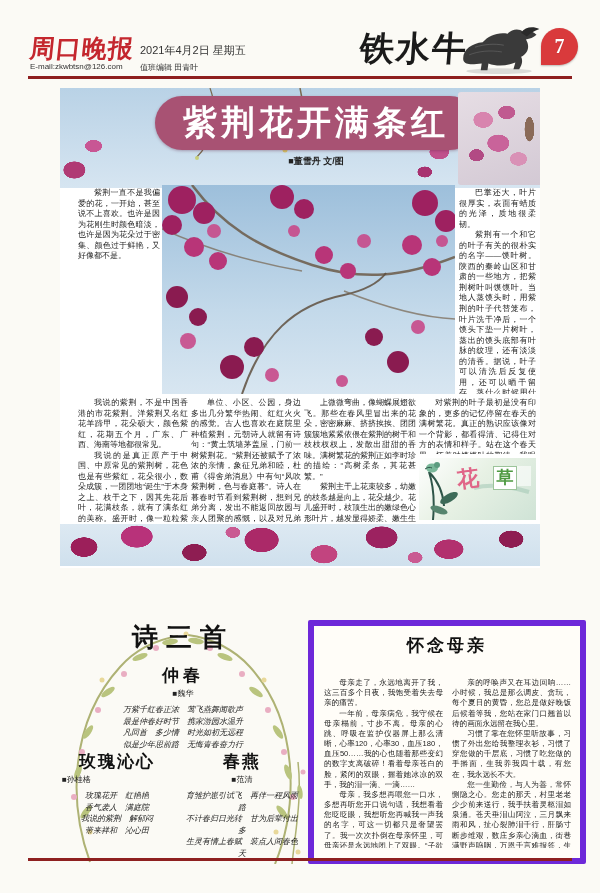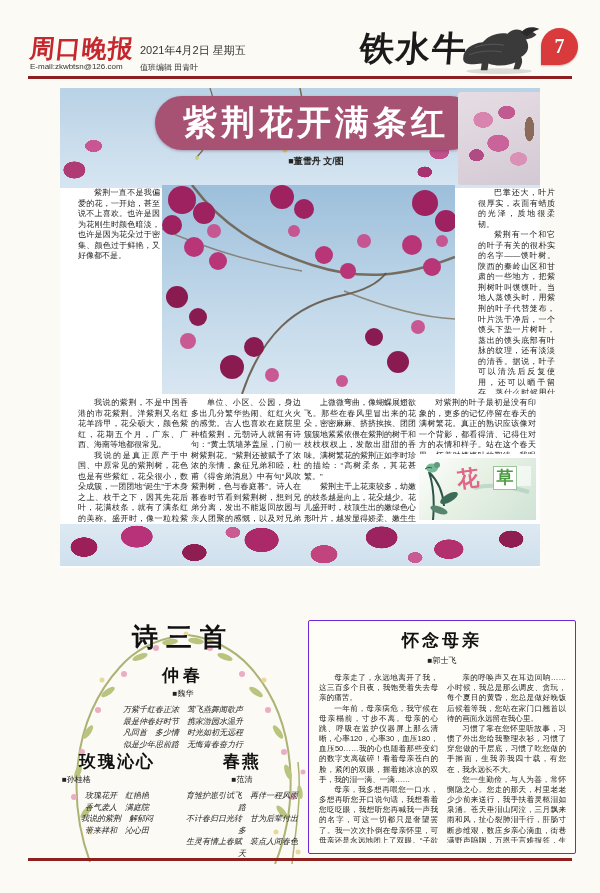--- a/index.html
+++ b/index.html
@@ -45,21 +45,21 @@
       radial-gradient(14px 11px at 58% 22%, #c05a90 0 60%, transparent 62%),
       radial-gradient(18px 14px at 48% 55%, #c9639a 0 60%, transparent 62%),
       radial-gradient(12px 10px at 22% 68%, #b24a84 0 60%, transparent 62%),
       radial-gradient(14px 11px at 72% 72%, #d991b6 0 60%, transparent 62%),
       radial-gradient(8px 20px at 85% 40%, #8a6a58 0 60%, transparent 62%),
       linear-gradient(160deg,#e6dde4,#d3c9d4);}
   .body-text{position:absolute;font-size:8px;line-height:1.32;text-align:justify;color:#1d1d1d;
     overflow:hidden;}
   .body-text p{margin:0;text-indent:2em;}
   .tt-left{left:18px;top:100px;width:82px;height:206px;}
-  .tt-right{left:399px;top:100px;width:77px;height:206px;margin-left:19px;}
+  .tt-right{left:399px;top:100px;width:77px;height:206px;}
   .photo-main{position:absolute;left:102px;top:97px;width:293px;height:209px;overflow:hidden;}
   .colA{left:18px;top:310px;width:110px;height:124px;}
   .colB{left:131px;top:310px;width:110px;height:124px;}
   .colC{left:244px;top:310px;width:112px;height:124px;}
   .colD{left:359px;top:310px;width:117px;height:56px;}
   .hc-logo{position:absolute;left:359px;top:370px;width:117px;height:62px;overflow:hidden;
     background:linear-gradient(135deg,#ffffff,#e7f1e4 45%,#cfe3d6);}
   .hc-hua{position:absolute;left:38px;top:6px;font-family:"Liberation Serif",serif;
     font-size:22px;font-weight:bold;color:#e06688;transform:rotate(-8deg);}
   .hc-cao{position:absolute;left:74px;top:8px;width:22px;height:22px;background:#fff;
@@ -94,21 +94,21 @@
     font-family:"Liberation Serif",serif;font-size:17px;font-weight:bold;letter-spacing:2px;color:#111;}
   .poem2-author{position:absolute;left:2px;top:162px;width:110px;font-size:8px;color:#222;}
   .poem2-lines{left:2px;top:178px;width:110px;}
   .poem3-title{position:absolute;left:126px;top:138px;width:112px;text-align:center;
     font-family:"Liberation Serif",serif;font-size:17px;font-weight:bold;letter-spacing:2px;color:#111;}
   .poem3-author{position:absolute;left:126px;top:162px;width:112px;text-align:center;font-size:8px;color:#222;}
   .poem3-lines{left:126px;top:178px;width:112px;}
 
   
   .memorial{position:absolute;left:308px;top:620px;width:266px;height:232px;
-    border:1px solid #6d28d9;background:#fffdf8;border-radius:2px;text-decoration:underline;}
+    border:6px solid #6d28d9;background:#fffdf8;border-radius:2px;text-decoration:underline;}
   .mem-title{position:absolute;left:0;top:8px;width:266px;text-align:center;
     font-family:"Liberation Serif",serif;font-size:17px;font-weight:900;letter-spacing:3px;color:#111;}
   .mem-author{position:absolute;left:0;top:34px;width:266px;text-align:center;font-size:8px;color:#222;}
   .mem-col{position:absolute;top:52px;height:170px;width:119px;font-size:7.6px;line-height:1.34;
     text-align:justify;color:#1d1d1d;overflow:hidden;}
   .mem-col p{margin:0;text-indent:2em;}
   .mem-col1{left:10px;}
   .mem-col2{left:138px;}
 
   .bottom-rule{position:absolute;left:28px;top:858px;width:544px;height:3px;background:#8e2020;}
@@ -324,21 +324,20 @@
     <div class="poem3-author">■范清</div>
     <div class="poem-lines poem3-lines">
       <div>育雏护崽引试飞　再伴一程风雨路</div>
       <div>不计春归日光转　甘为后辈付出多</div>
       <div>生灵有情上春赋　装点人间春色天</div>
     </div>
   </div>
 
   <div class="memorial">
     <div class="mem-title">怀念母亲</div>
-    <div class="mem-author">■郭士飞</div>
     <div class="mem-col mem-col1">
       <p>母亲走了，永远地离开了我，这三百多个日夜，我饱受着失去母亲的痛苦。</p>
       <p>一年前，母亲病危，我守候在母亲榻前，寸步不离。母亲的心跳、呼吸在监护仪器屏上那么清晰，心率120，心率30，血压180，血压50……我的心也随着那些变幻的数字支离破碎！看着母亲苍白的脸，紧闭的双眼，握着她冰凉的双手，我的泪一滴、一滴……</p>
       <p>母亲，我多想再喂您一口水，多想再听您开口说句话，我想看着您眨眨眼，我想听您再喊我一声我的名字，可这一切都只是奢望罢了。我一次次扑倒在母亲怀里，可母亲还是永远地闭上了双眼。“子欲养而亲不待，树欲静而风不止。”那一刻，儿子才知道亏欠您太多太多！</p>
 
     </div>
     <div class="mem-col mem-col2">
       <p>亲的呼唤声又在耳边回响……小时候，我总是那么调皮、贪玩，每个夏日的黄昏，您总是做好晚饭后候着等我，您站在家门口翘首以待的画面永远留在我心里。</p>
       <p>习惯了靠在您怀里听故事，习惯了外出您给我整理衣衫，习惯了穿您做的千层底，习惯了吃您做的手擀面，生我养我四十载，有您在，我永远长不大。</p>
       <p>您一生勤俭，与人为善，常怀恻隐之心。您走的那天，村里老老少少前来送行，我手扶着灵柩泪如泉涌。苍天垂泪山阿泣，三月飘来雨和风，扯心裂肺泪千行，肝肠寸断步维艰，数庄乡亲心滴血，街巷满野声呜咽，万恩千言难报答，生离死别盼来生。</p>

